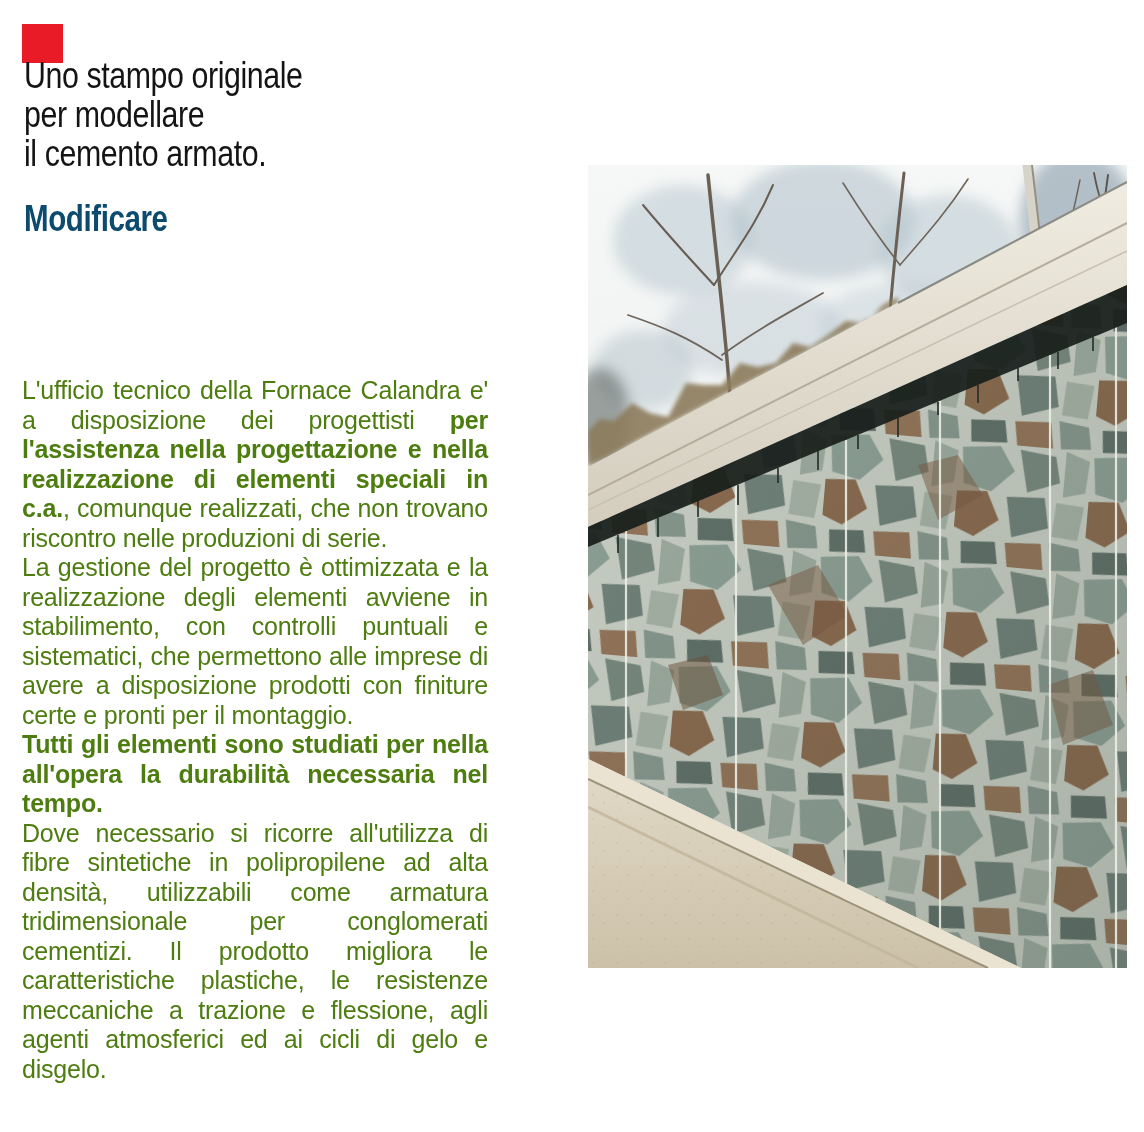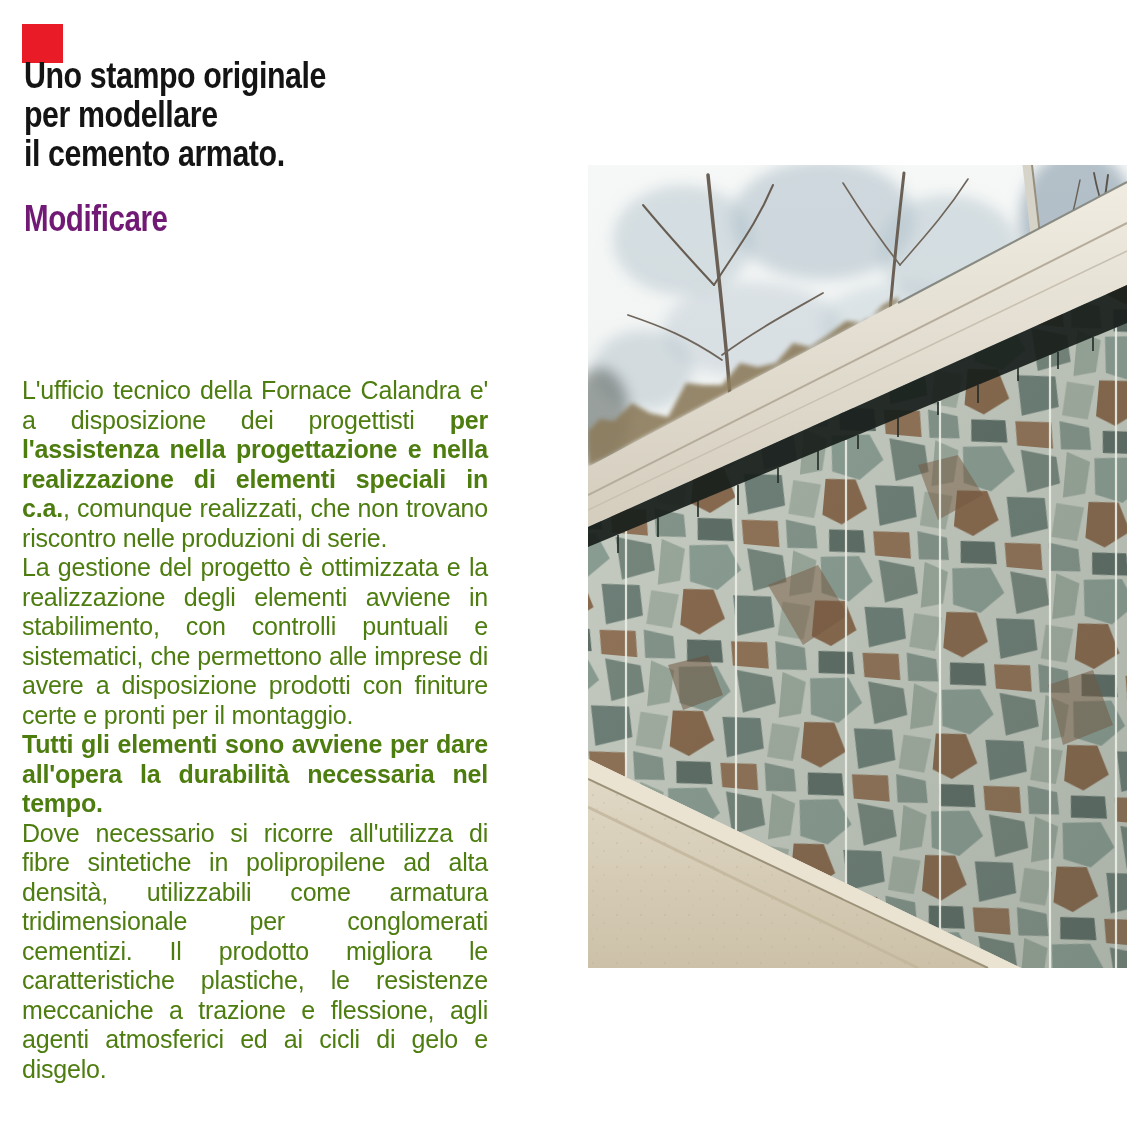--- a/index.html
+++ b/index.html
@@ -5,21 +5,21 @@
   html,body{margin:0;padding:0;}
   body{
     width:1144px;height:1132px;position:relative;background:#ffffff;
     font-family:"Liberation Sans",sans-serif;overflow:hidden;
   }
   .red-square{
     position:absolute;left:22px;top:24px;width:41px;height:39px;
   }
   .title-black{
     position:absolute;left:24px;top:56px;
-    font-weight:bold;font-size:37px;line-height:39px;color:#141414;
+    font-weight:normal;font-size:37px;line-height:39px;color:#141414;
     letter-spacing:-0.5px;
   }
   .title-red{
     position:absolute;left:24px;top:200px;
     font-weight:bold;font-size:36px;line-height:38px;
     letter-spacing:-0.5px;
   }
   .hline{display:block;}
   .cond{display:inline-block;transform:scaleX(.82);transform-origin:0 50%;white-space:nowrap;}
   .body-copy{
@@ -38,28 +38,28 @@
 <body>
 
 <div class="red-square" style="background:#e81b26;"></div>
 
 <h1 class="title-black" style="margin:0;">
   <span class="hline"><span class="cond">Uno stampo originale</span></span>
   <span class="hline"><span class="cond">per modellare</span></span>
   <span class="hline"><span class="cond">il cemento armato.</span></span>
 </h1>
 
-<h2 class="title-red" style="margin:0;color:#701a75;">
+<h2 class="title-red" style="margin:0;color:#0c4a6e;">
   <span class="hline"><span class="cond">Modificare</span></span>
 </h2>
 
 <div class="body-copy">
   <p><span>L'ufficio tecnico della Fornace Calandra e' a disposizione dei progettisti </span><span class="b">per l'assistenza nella progettazione e nella realizzazione di elementi speciali in c.a.</span><span>, comunque realizzati, che non trovano riscontro nelle produzioni di serie.</span></p>
   <p><span>La gestione del progetto è ottimizzata e la realizzazione degli elementi avviene in stabilimento, con controlli puntuali e sistematici, che permettono alle imprese di avere a disposizione prodotti con finiture certe e pronti per il montaggio.</span></p>
-  <p><span class="b">Tutti gli elementi sono avviene per dare all'opera la durabilità necessaria nel tempo.</span></p>
+  <p><span class="b">Tutti gli elementi sono studiati per nella all'opera la durabilità necessaria nel tempo.</span></p>
   <p><span>Dove necessario si ricorre all'utilizza di fibre sintetiche in polipropilene ad alta densità, utilizzabili come armatura tridimensionale per conglomerati cementizi. Il prodotto migliora le caratteristiche plastiche, le resistenze meccaniche a trazione e flessione, agli agenti atmosferici ed ai cicli di gelo e disgelo.</span></p>
 </div>
 
 <div class="photo">
   <svg viewBox="0 0 539 803" preserveAspectRatio="none">
     <defs>
       <linearGradient id="sky" x1="0" y1="0" x2="0" y2="1">
         <stop offset="0" stop-color="#f6f8f7"></stop>
           <stop offset="1" stop-color="#eef1f1"></stop>
       </linearGradient>

